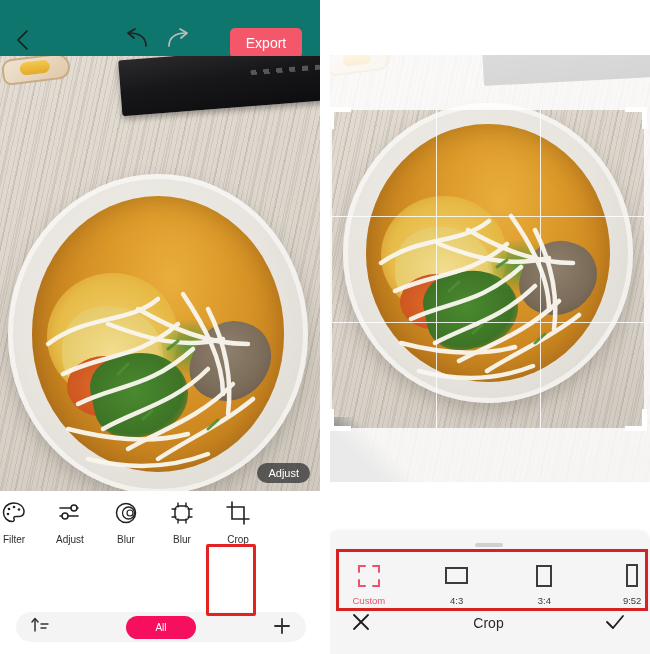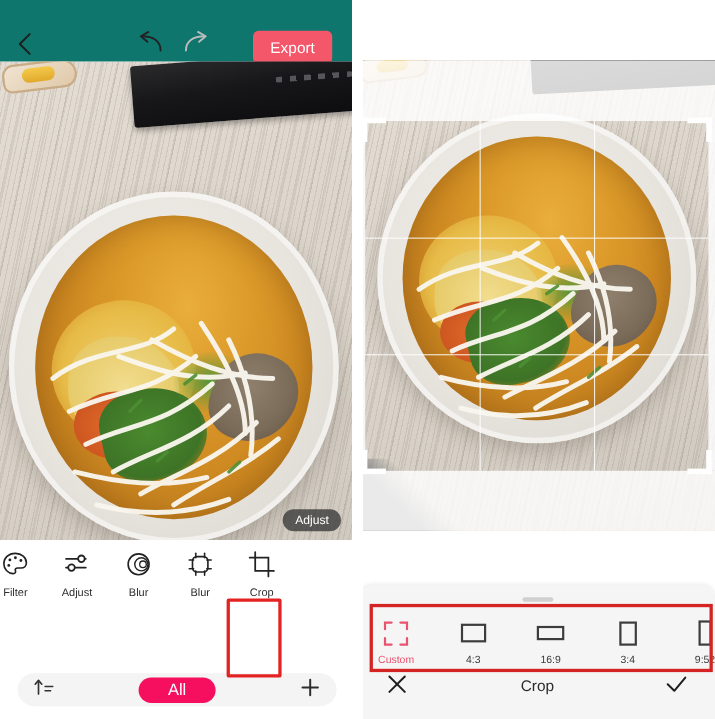--- a/index.html
+++ b/index.html
@@ -188,21 +188,21 @@
     width: 290px; height: 30px;
     background: #f4f4f5;
     border-radius: 15px;
     display: flex; align-items: center; justify-content: space-between;
     padding: 0 14px;
   }
   .all-pill {
     width: 70px; height: 23px;
     background: #F50F5E;
     border-radius: 12px;
-    color: #fff; font-size: 15px;
+    color: #fff; font-size: 10px;
     display:flex; align-items:center; justify-content:center;
     border: none;
     font-family: "Liberation Sans", sans-serif;
   }
   .plus-btn { font-size: 20px; color: #2d2d2d; line-height: 1; }
 
   
   .panel-right {
     position: relative;
     width: 330px; height: 654px;
@@ -549,26 +549,20 @@
         </div>
 
 
         <div class="ratio">
           <span class="ratio-shape">
             <span class="ratio-box" style="width:23px;height:17px;display:block;"></span>
           </span>
           <span class="ratio-label">4:3</span>
         </div>
 
-        <div class="ratio">
-          <span class="ratio-shape">
-            <span class="ratio-box" style="width:25px;height:13px;display:block;"></span>
-          </span>
-          <span class="ratio-label">16:9</span>
-        </div>
 
         <div class="ratio">
           <span class="ratio-shape">
             <span class="ratio-box" style="width:16px;height:22px;display:block;"></span>
           </span>
           <span class="ratio-label">3:4</span>
         </div>
 
         <div class="ratio">
           <span class="ratio-shape">

